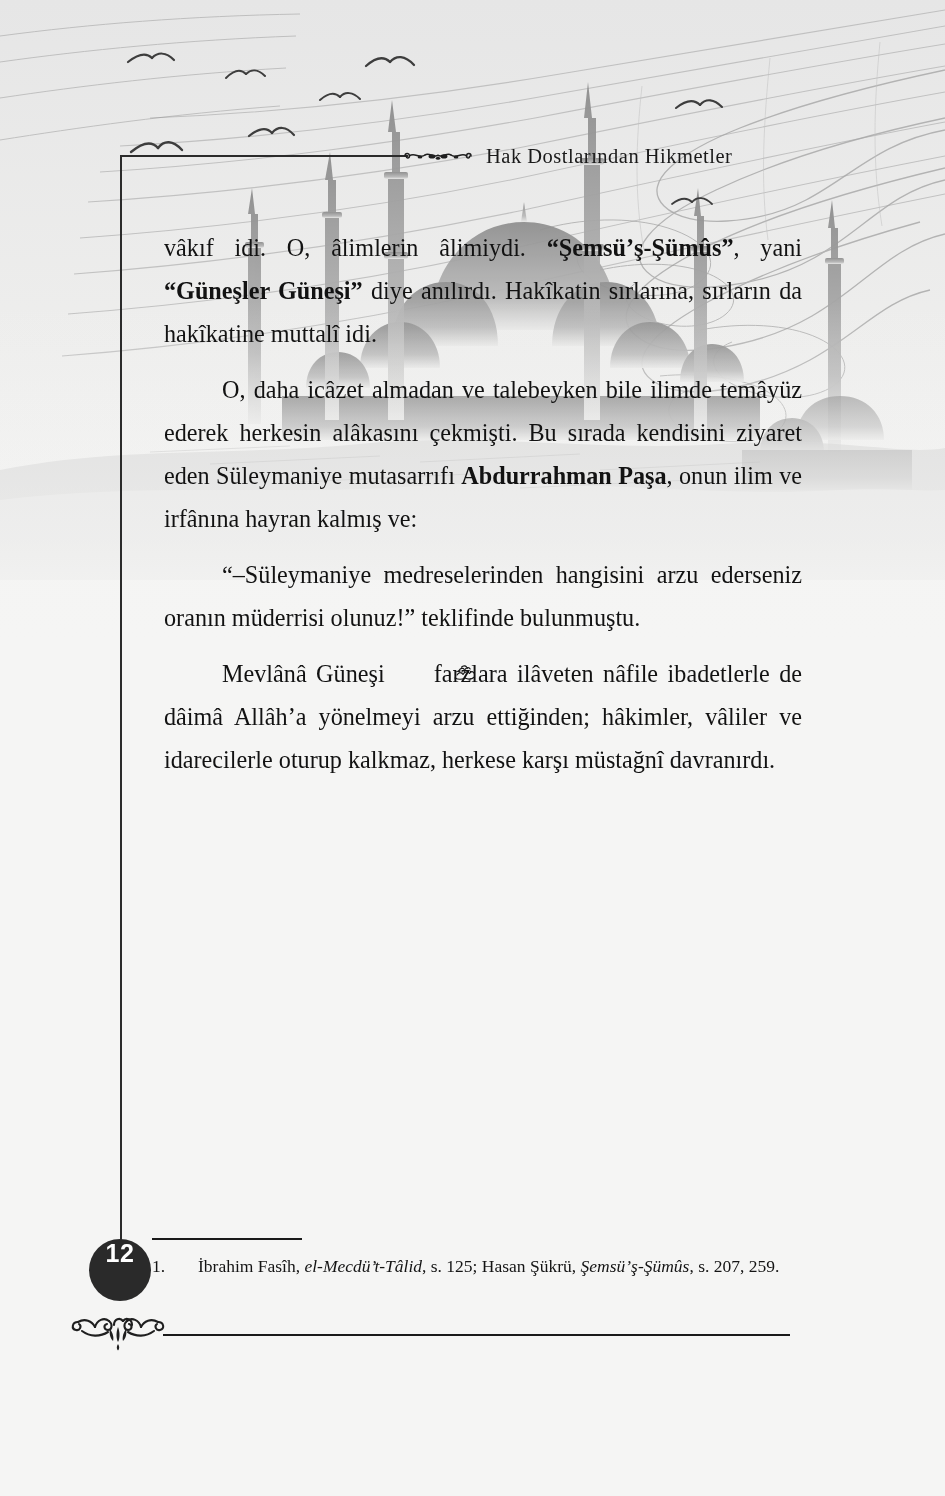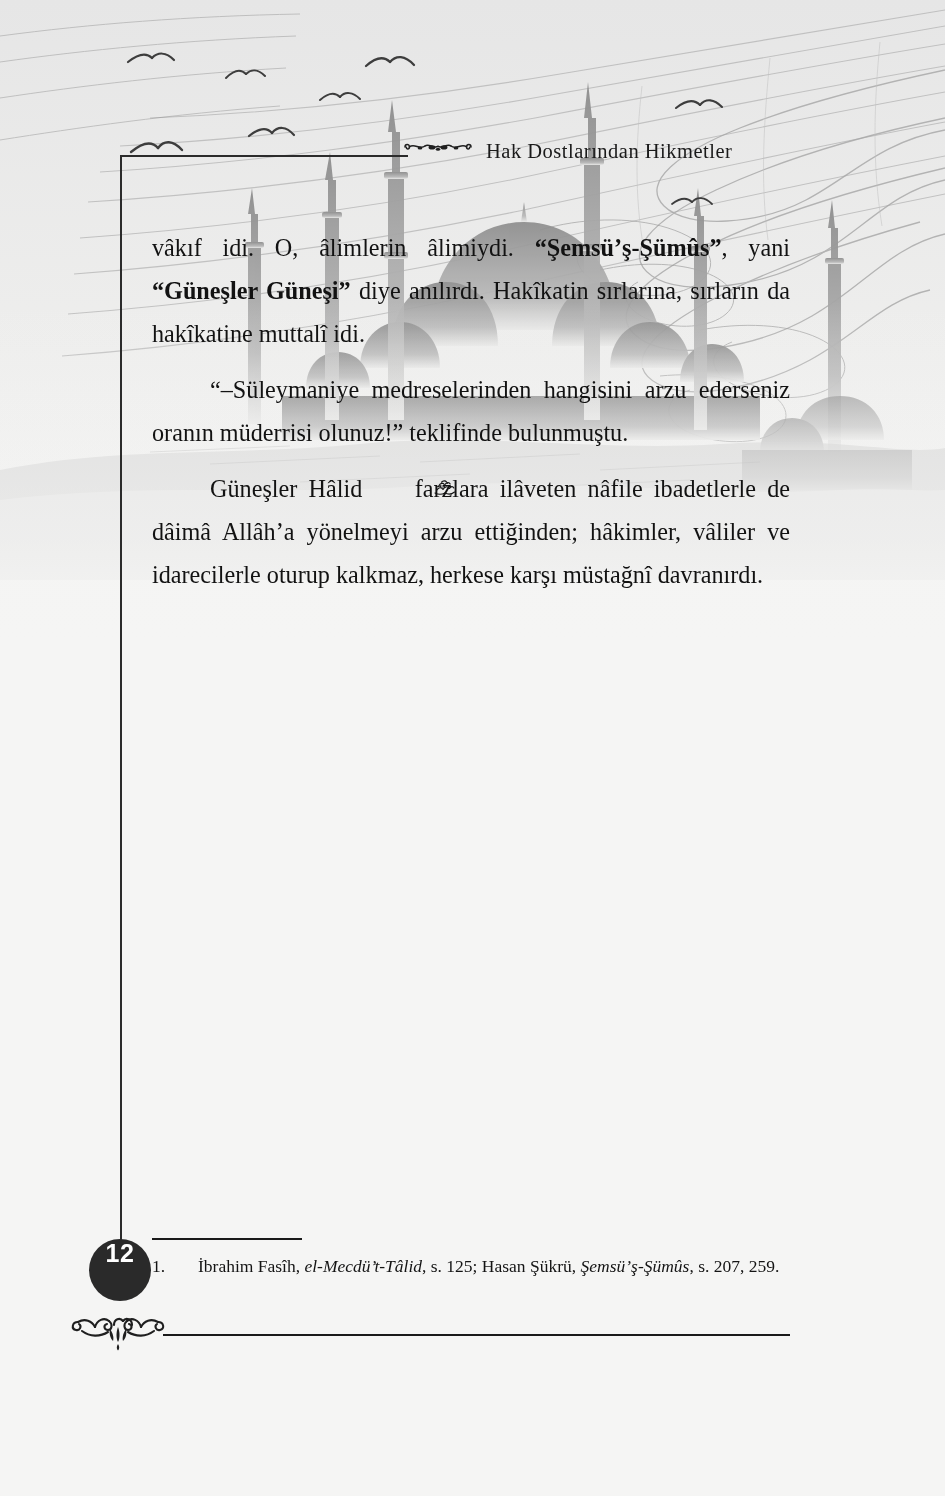--- a/index.html
+++ b/index.html
@@ -54,35 +54,35 @@
   }
 
   
   #running-head {
     position: absolute;
     left: 402px;
     top: 140px;
     width: 420px;
     height: 32px;
     display: flex;
-    align-items: flex-start;
+    align-items: center;
     gap: 12px;
   }
   #head-ornament { flex: 0 0 auto; line-height: 0; }
   #head-text {
     font-size: 20.5px;
     color: #1a1a1a;
     letter-spacing: 0.5px;
     white-space: nowrap;
   }
 
   
   #body-text {
     position: absolute;
-    left: 152px;
+    left: 164px;
     top: 226px;
     width: 638px;
   }
   .para {
     font-size: 24.2px;
     line-height: 43px;
     color: #121212;
     text-align: justify;
     text-justify: inter-word;
     margin-bottom: 13px;
@@ -356,22 +356,23 @@
           <ellipse cx="18" cy="8" rx="2.4" ry="1.5"></ellipse>
           <ellipse cx="54" cy="8" rx="2.4" ry="1.5"></ellipse>
         </g>
       </svg>
     </span>
     <span id="head-text">Hak Dostlarından Hikmetler</span>
   </div>
 
   <div id="body-text">
       <div class="para"><span>vâkıf idi. O, âlimlerin âlimiydi. </span><b>“Şemsü’ş-Şümûs”</b><span>, yani </span><b>“Güneşler Güneşi”</b><span> diye anılırdı. Hakîkatin sırlarına, sırların da hakîkatine muttalî idi.</span></div>
+      <div class="para indent"><span>O, daha icâzet almadan ve talebeyken bile ilimde temâyüz ederek herkesin alâkasını çekmişti. Bu sırada kendisini ziyaret eden Süleymaniye mutasarrıfı </span><b>Abdurrahman Paşa</b><span>, onun ilim ve irfânına hayran kalmış ve:</span></div>
       <div class="para indent"><span>“–Süleymaniye medreselerinden hangisini arzu ederseniz oranın müderrisi olunuz!” teklifinde bulunmuştu.</span></div>
-      <div class="para indent"><span>Güneşler Hâlid </span><span class="honorific"><svg width="26" height="20" viewBox="0 0 26 20" xmlns="http://www.w3.org/2000/svg">
+      <div class="para indent"><span>Mevlânâ Güneşi </span><span class="honorific"><svg width="26" height="20" viewBox="0 0 26 20" xmlns="http://www.w3.org/2000/svg">
             <g fill="none" stroke="#141414" stroke-width="1.15" stroke-linecap="round">
               <path d="M3,14 C6,15.5 10,15.5 13,14"></path>
               <path d="M13,14 C16,15.5 20,15 22.5,13"></path>
               <path d="M5,11 C6.5,8.5 9,8 10.5,9.8"></path>
               <path d="M11,10.5 C12.5,7.5 15.5,7 17,9"></path>
               <path d="M17.5,9.5 C19,7 21,7.2 21.8,9"></path>
               <path d="M7,6.5 C8.5,4 11,3.6 12.2,5.4"></path>
               <path d="M13,5.5 C14.6,3 17.2,3 18.2,5"></path>
               <path d="M9.5,3.2 C11,1.4 13.5,1.4 14.6,3"></path>
             </g>

